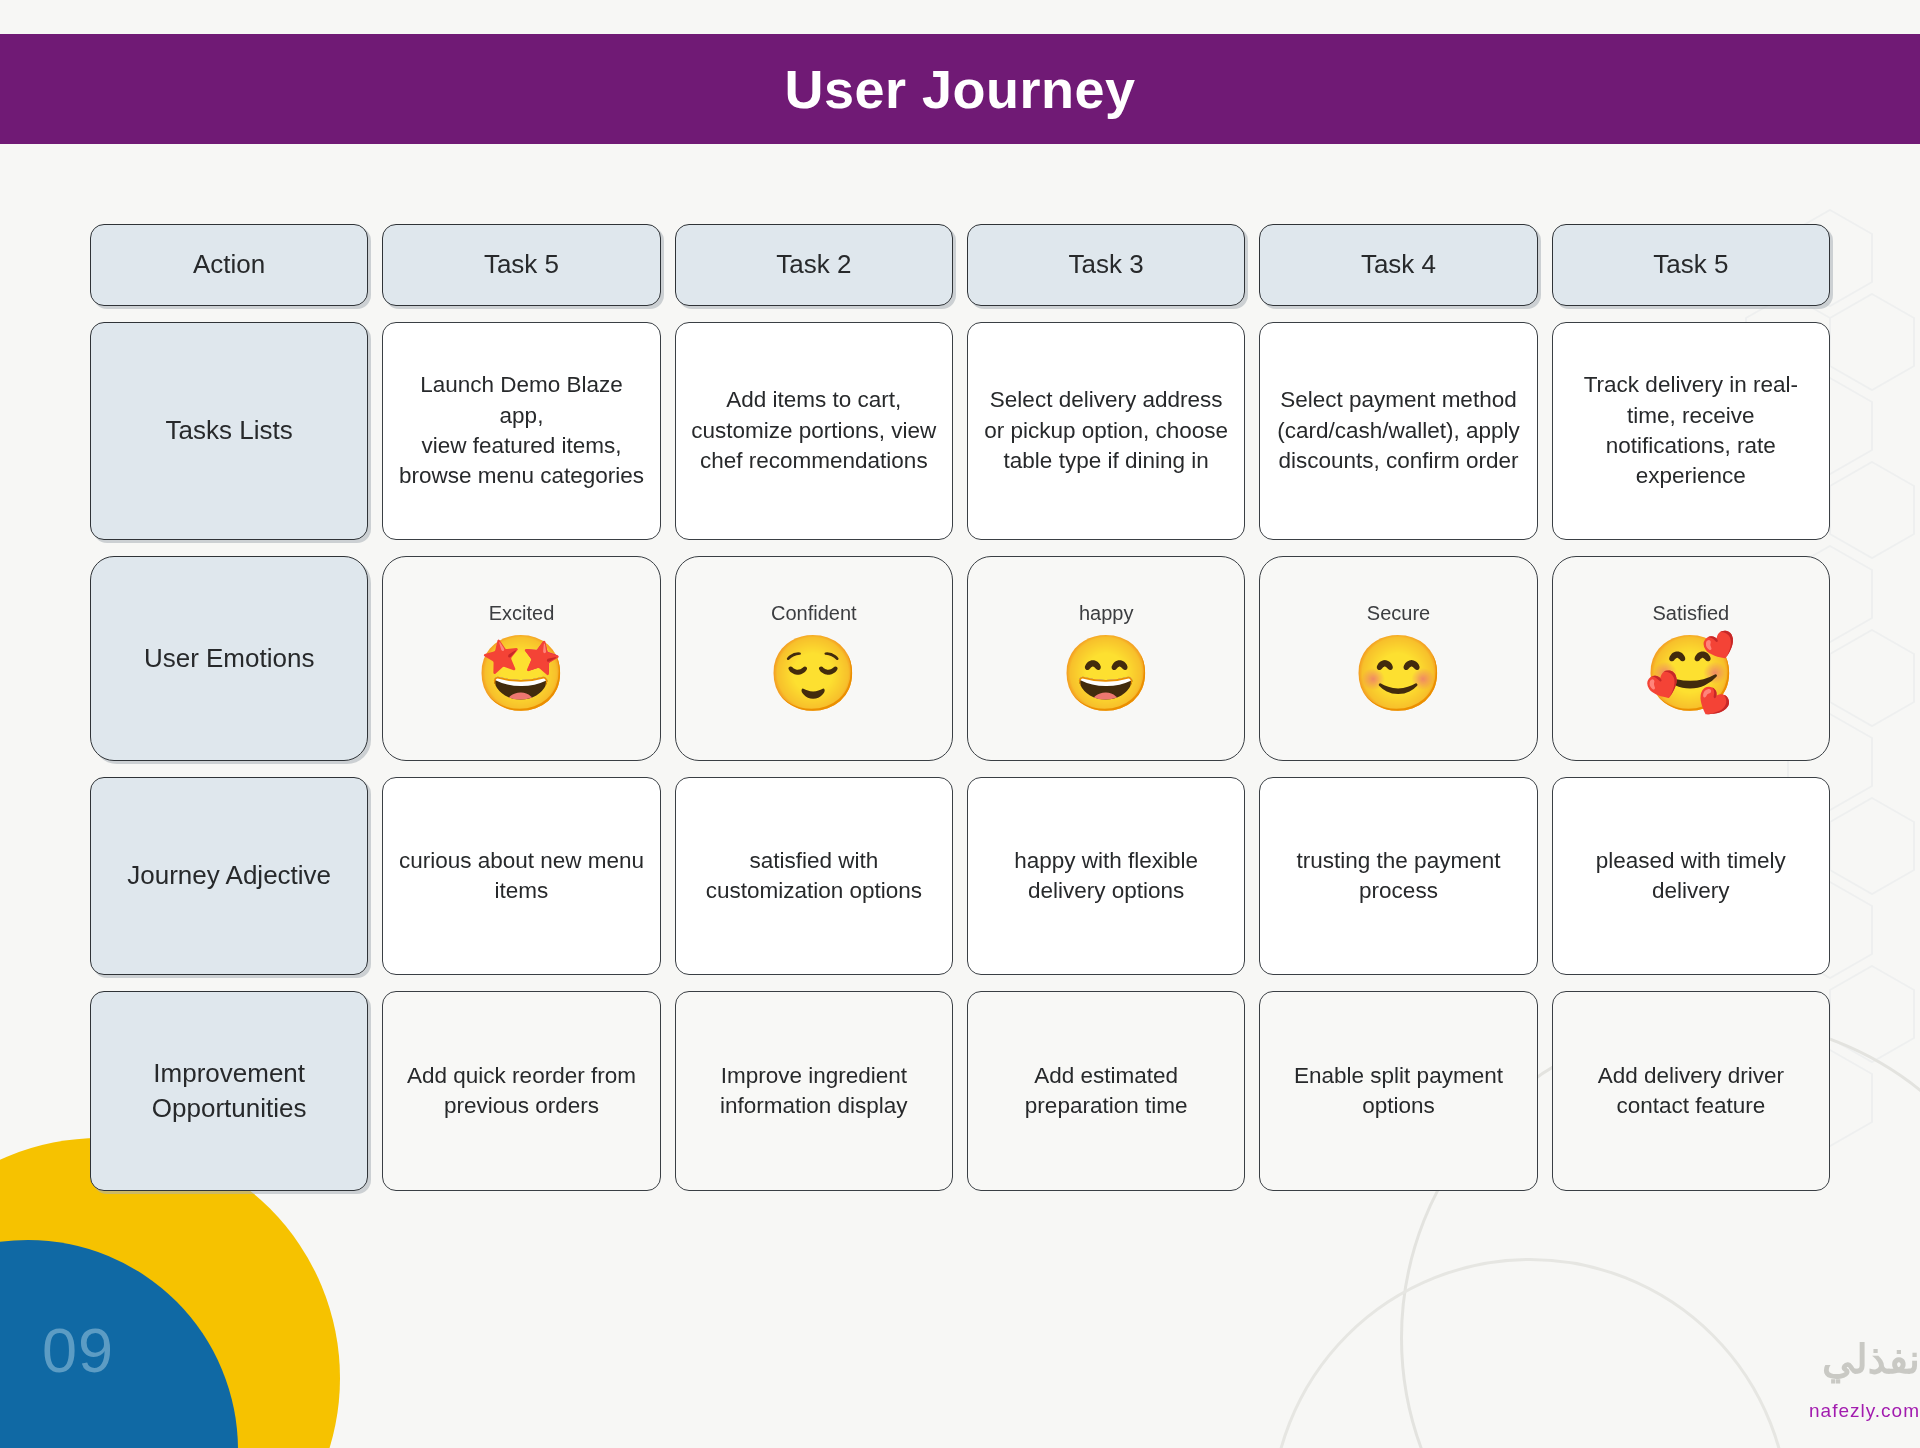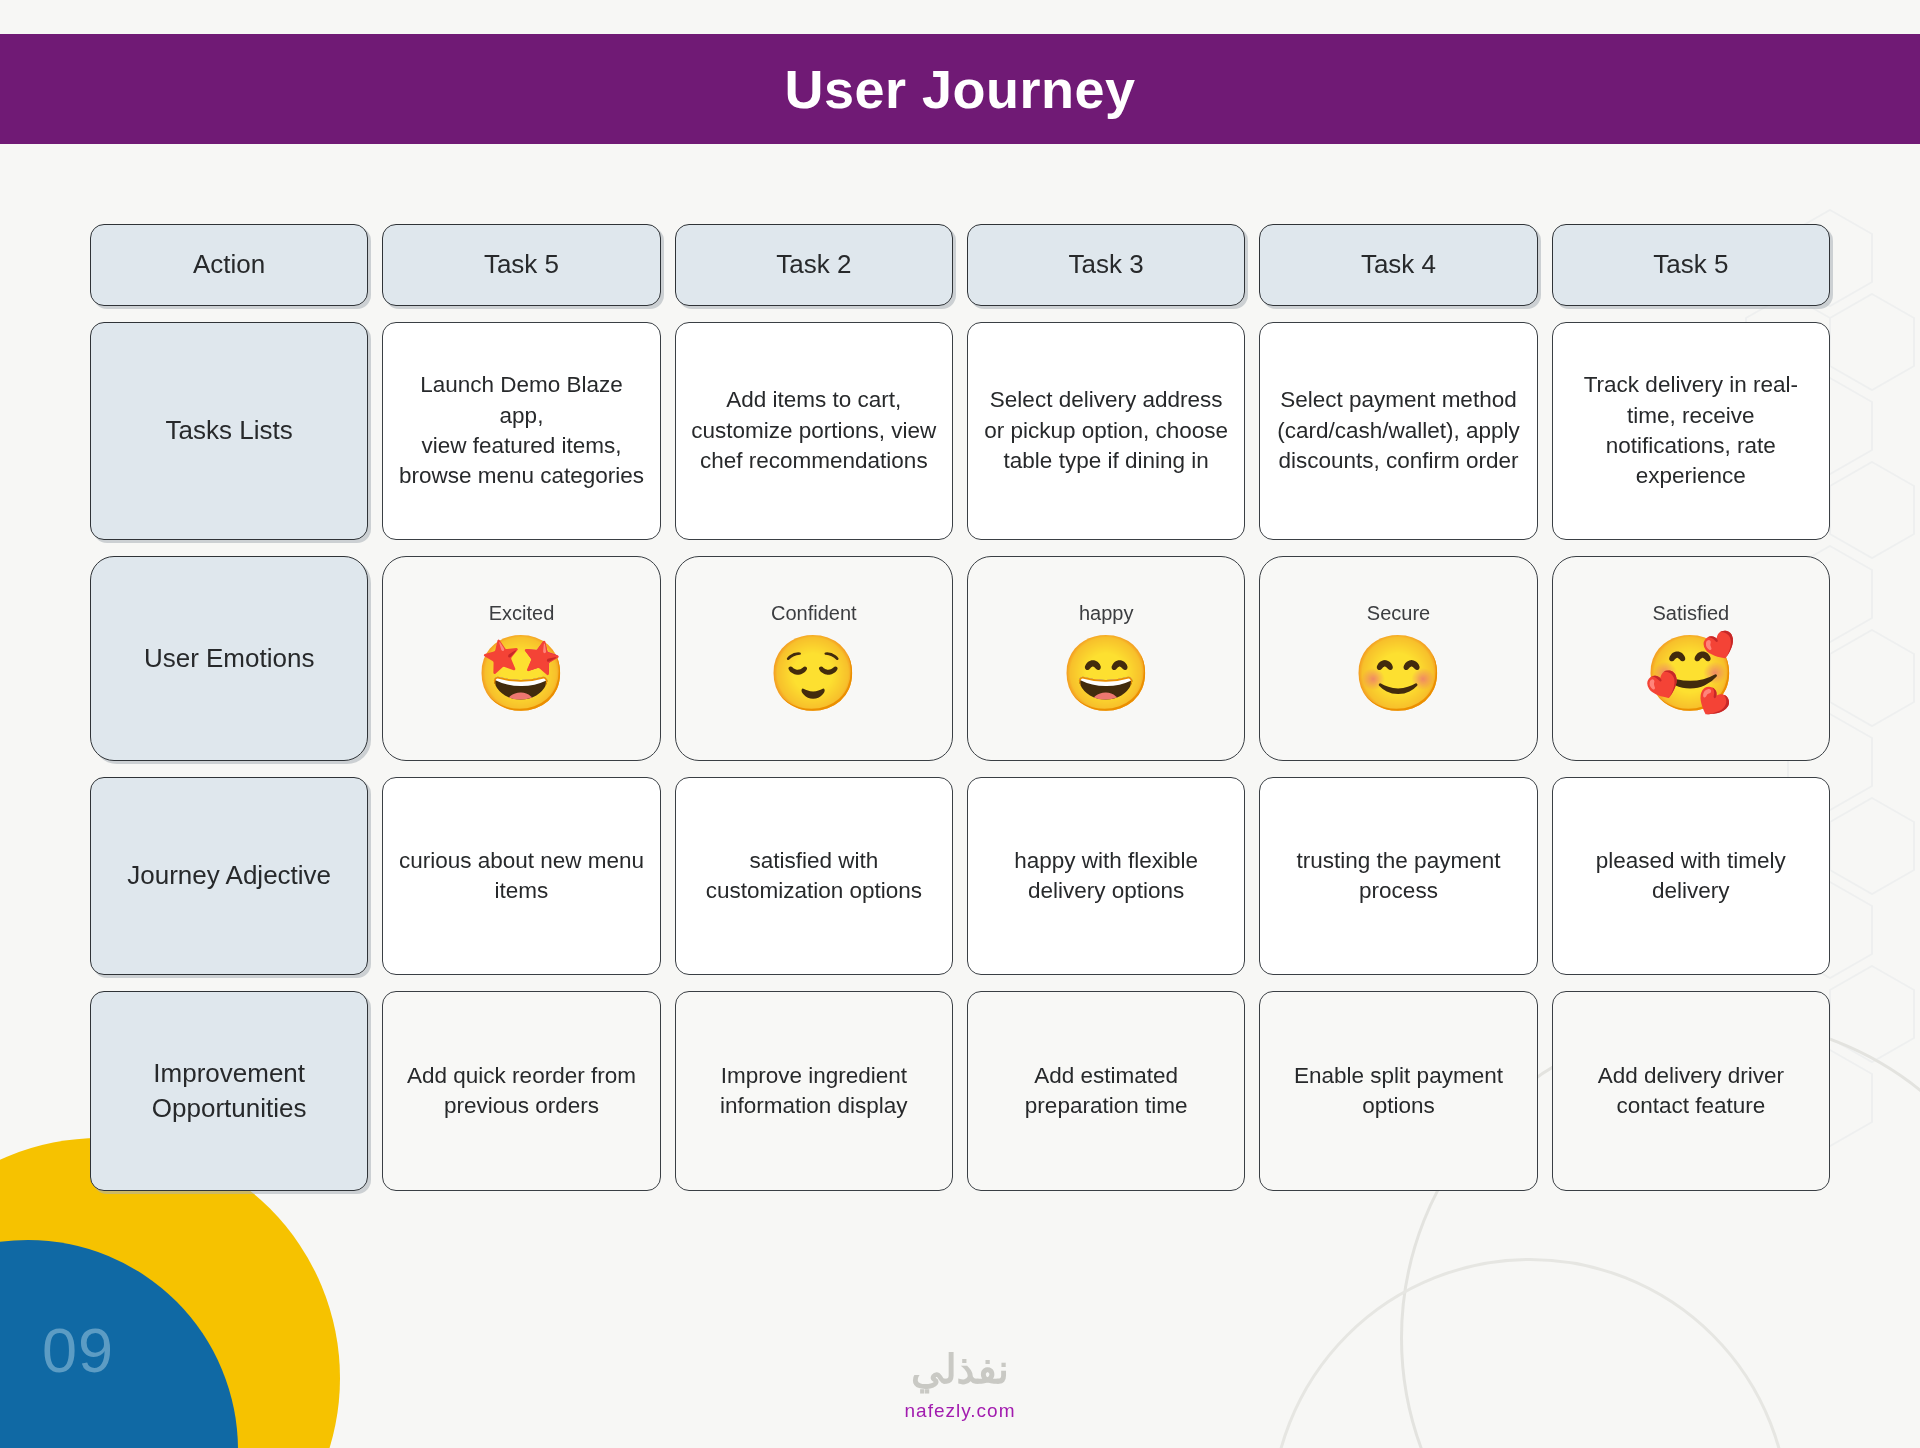--- a/index.html
+++ b/index.html
@@ -181,22 +181,22 @@
 
   
   #watermark {
     position: absolute;
     left: 0;
     right: 0;
     bottom: 26px;
     z-index: 6;
     display: flex;
     flex-direction: column;
-    align-items: center;
-    gap: 8px;
+    align-items: flex-end;
+    gap: 18px;
     pointer-events: none;
   }
   #watermark-ar {
     font-size: 40px;
     color: #c9c9c4;
     font-weight: bold;
     direction: rtl;
     letter-spacing: 2px;
   }
   #watermark-en {

